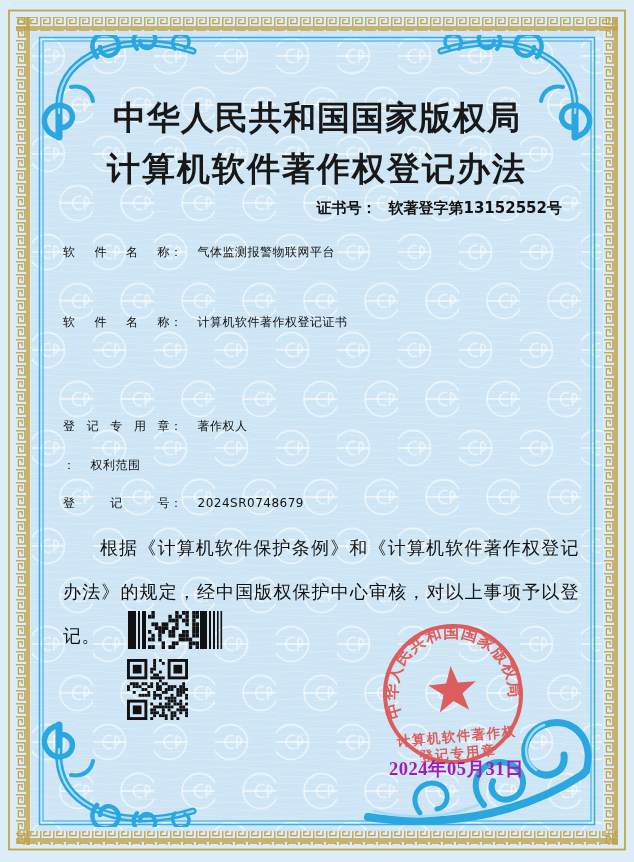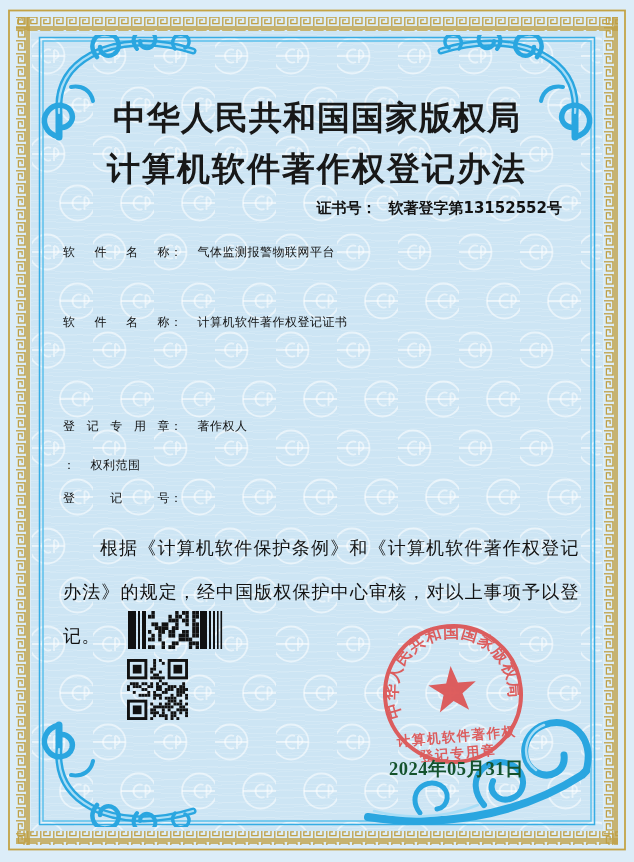--- a/index.html
+++ b/index.html
@@ -39,21 +39,21 @@
   .val{margin-left:15px;line-height:26px}
 
   .statement{left:63px;right:55px;top:526px;font-weight:400;font-size:18px;
              line-height:44px;text-indent:2.05em;letter-spacing:.6px;text-align:justify}
 
   .barcode{left:128px;top:611px}
   .qrcode{left:127px;top:659px}
 
   .seal{left:379px;top:620px;width:148px;height:148px;transform:rotate(-5deg);opacity:.93}
   .date{left:389px;top:756px;font-family:"Liberation Serif","DejaVu Serif",serif;
-        font-weight:700;font-size:18.5px;letter-spacing:.5px;color:#14532d;white-space:nowrap}
+        font-weight:700;font-size:18.5px;letter-spacing:.5px;color:#a21caf;white-space:nowrap}
 </style>
 </head>
 <body>
 
 <div class="abs inner-bg"></div>
 <div class="abs waves"></div>
 
 <svg class="abs wm-svg" width="570" height="798">
   <defs>
     <g id="wmlogo" stroke="#ffffff" stroke-opacity="0.55" fill="none" stroke-width="1.8">
@@ -168,20 +168,23 @@
 <div class="abs row" style="top:452px">
     <span>：</span>
   <div class="val">
       <div>权利范围</div>
     </div>
 </div>
 
 <div class="abs row" style="top:490px">
   <span class="lbl">登记号</span>
     <span>：</span>
+  <div class="val">
+      <div>2024SR0748679</div>
+    </div>
 </div>
 
 <div class="abs statement">根据《计算机软件保护条例》和《计算机软件著作权登记办法》的规定，经中国版权保护中心审核，对以上事项予以登记。</div>
 
 <svg class="abs barcode" id="bc" width="95" height="38">
     <rect x="0" y="0" width="8" height="38" fill="#111"></rect>
     <rect x="10" y="0" width="2" height="38" fill="#111"></rect>
     <rect x="14" y="0" width="4" height="38" fill="#111"></rect>
     <rect x="23.4" y="0" width="3.4" height="3.8" fill="#111"></rect>
     <rect x="47.2" y="0" width="3.4" height="3.8" fill="#111"></rect>

